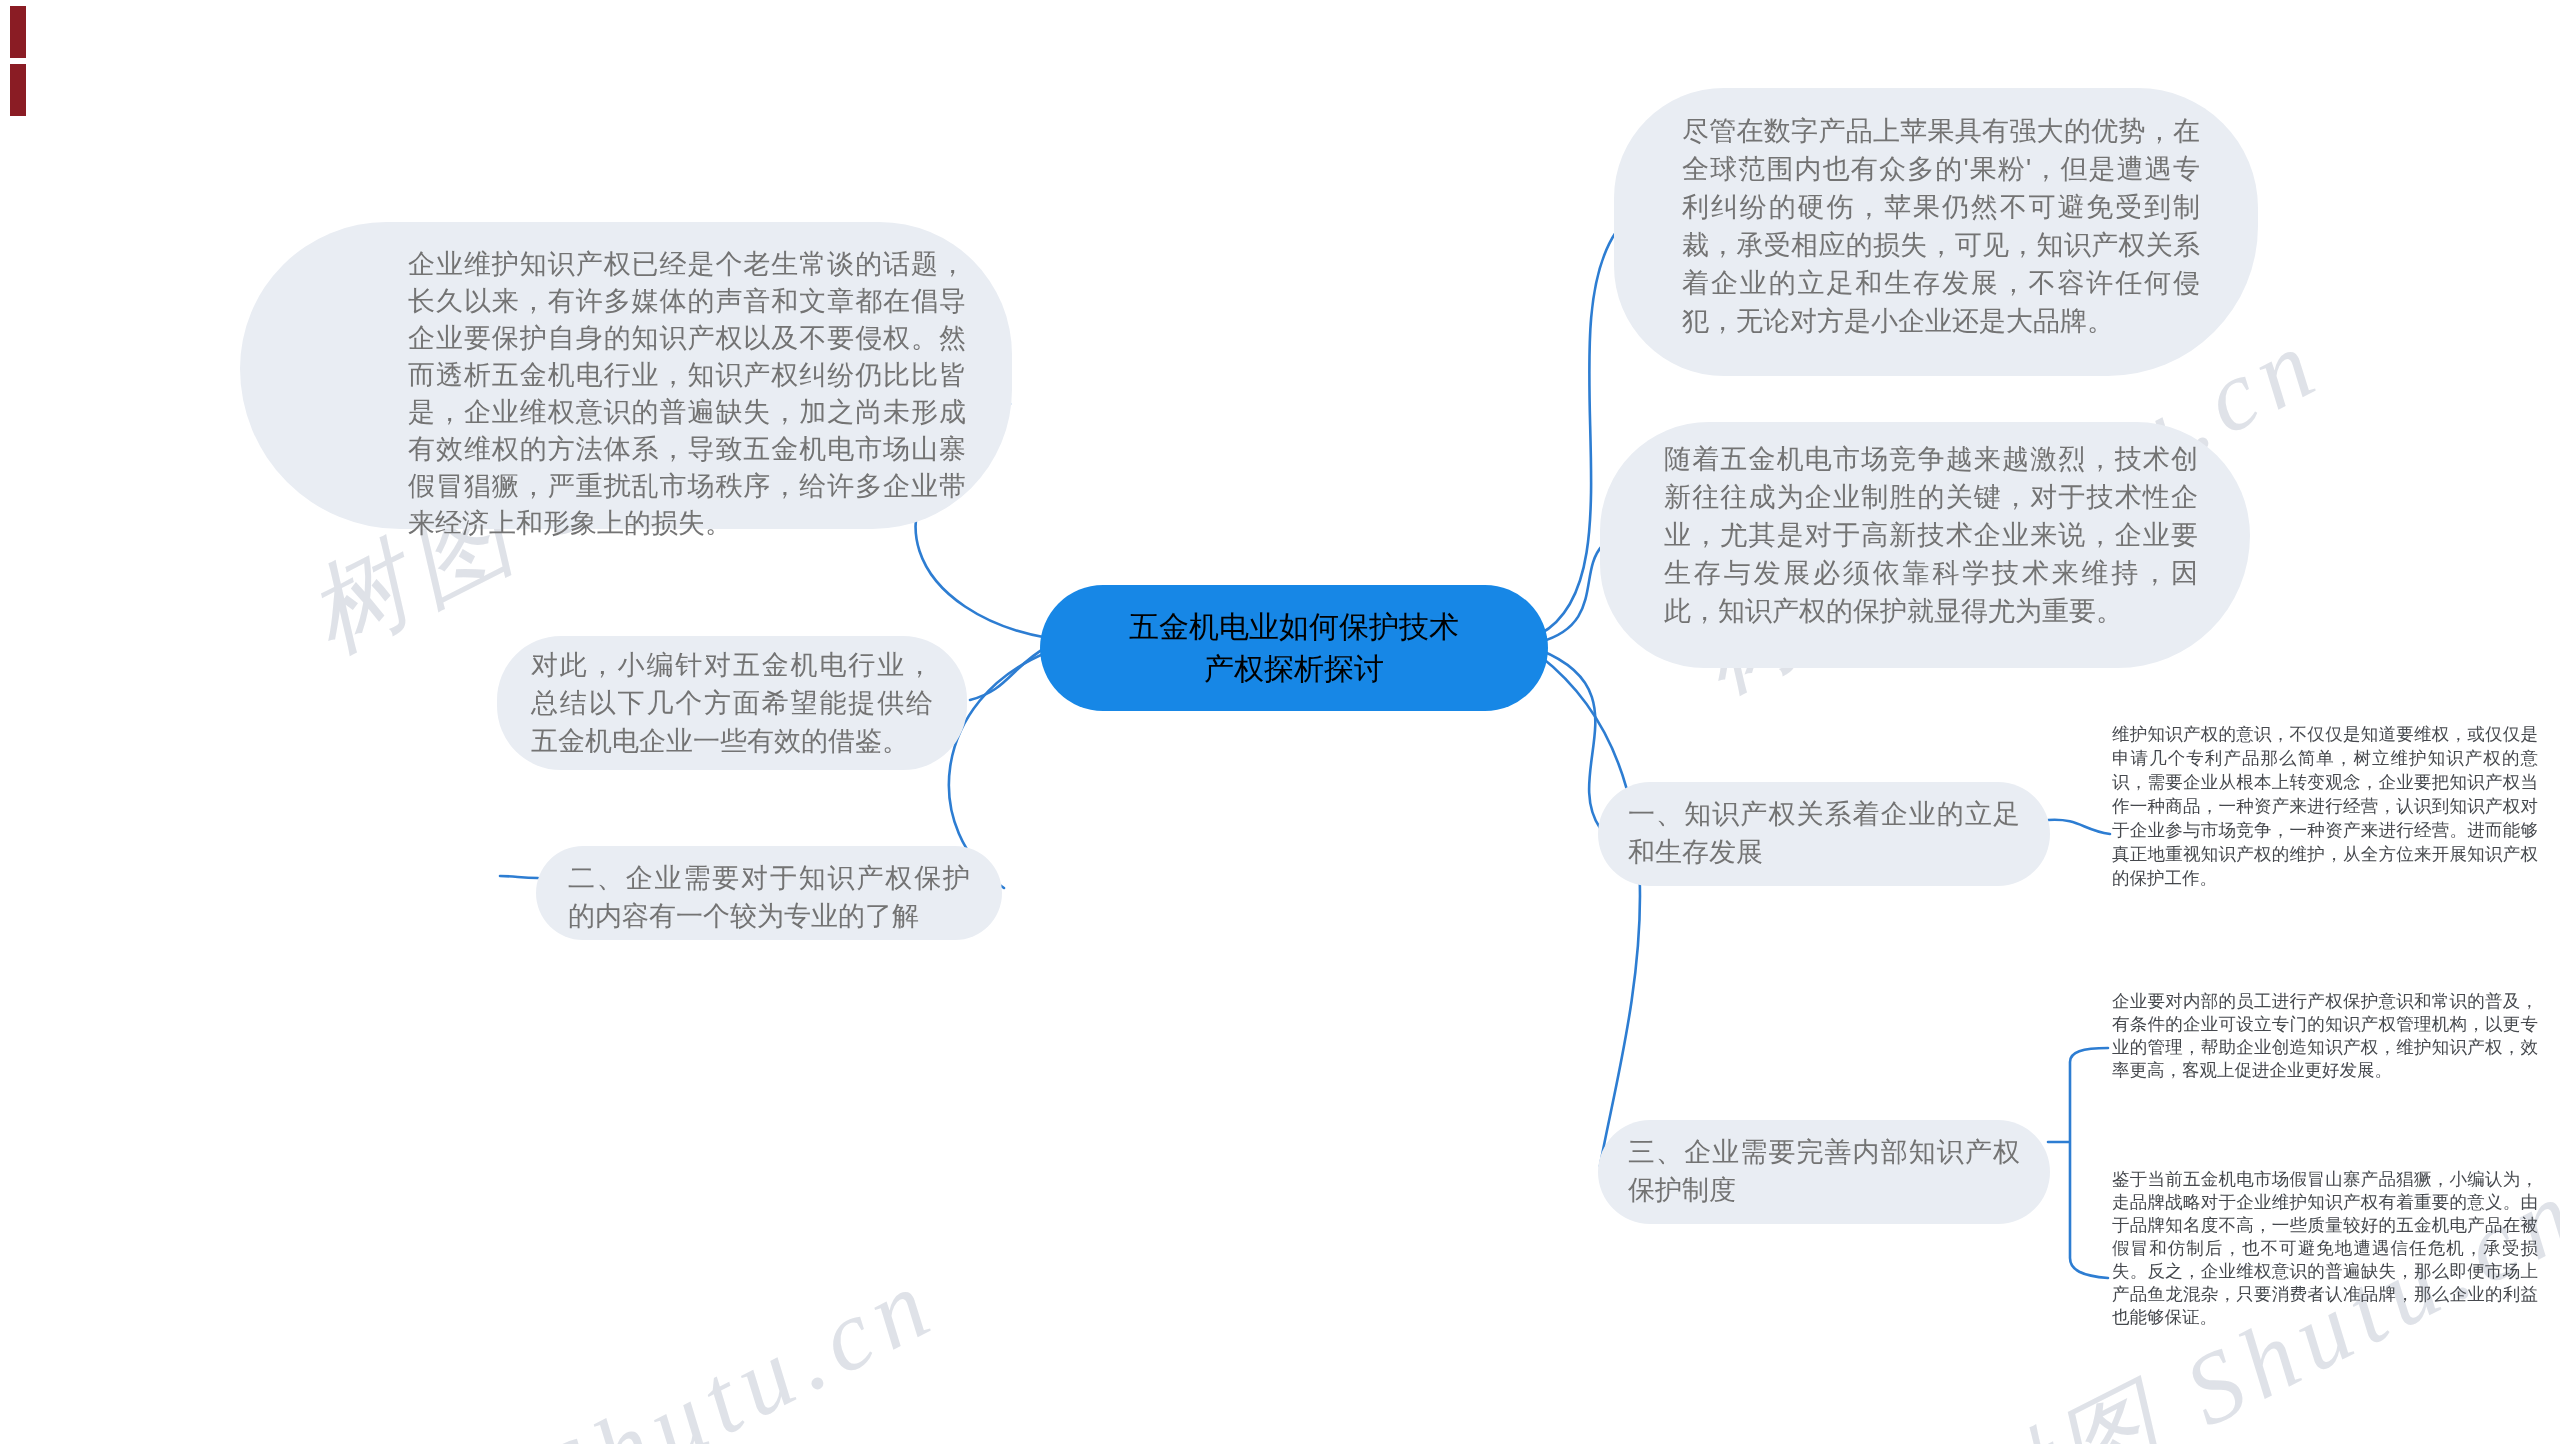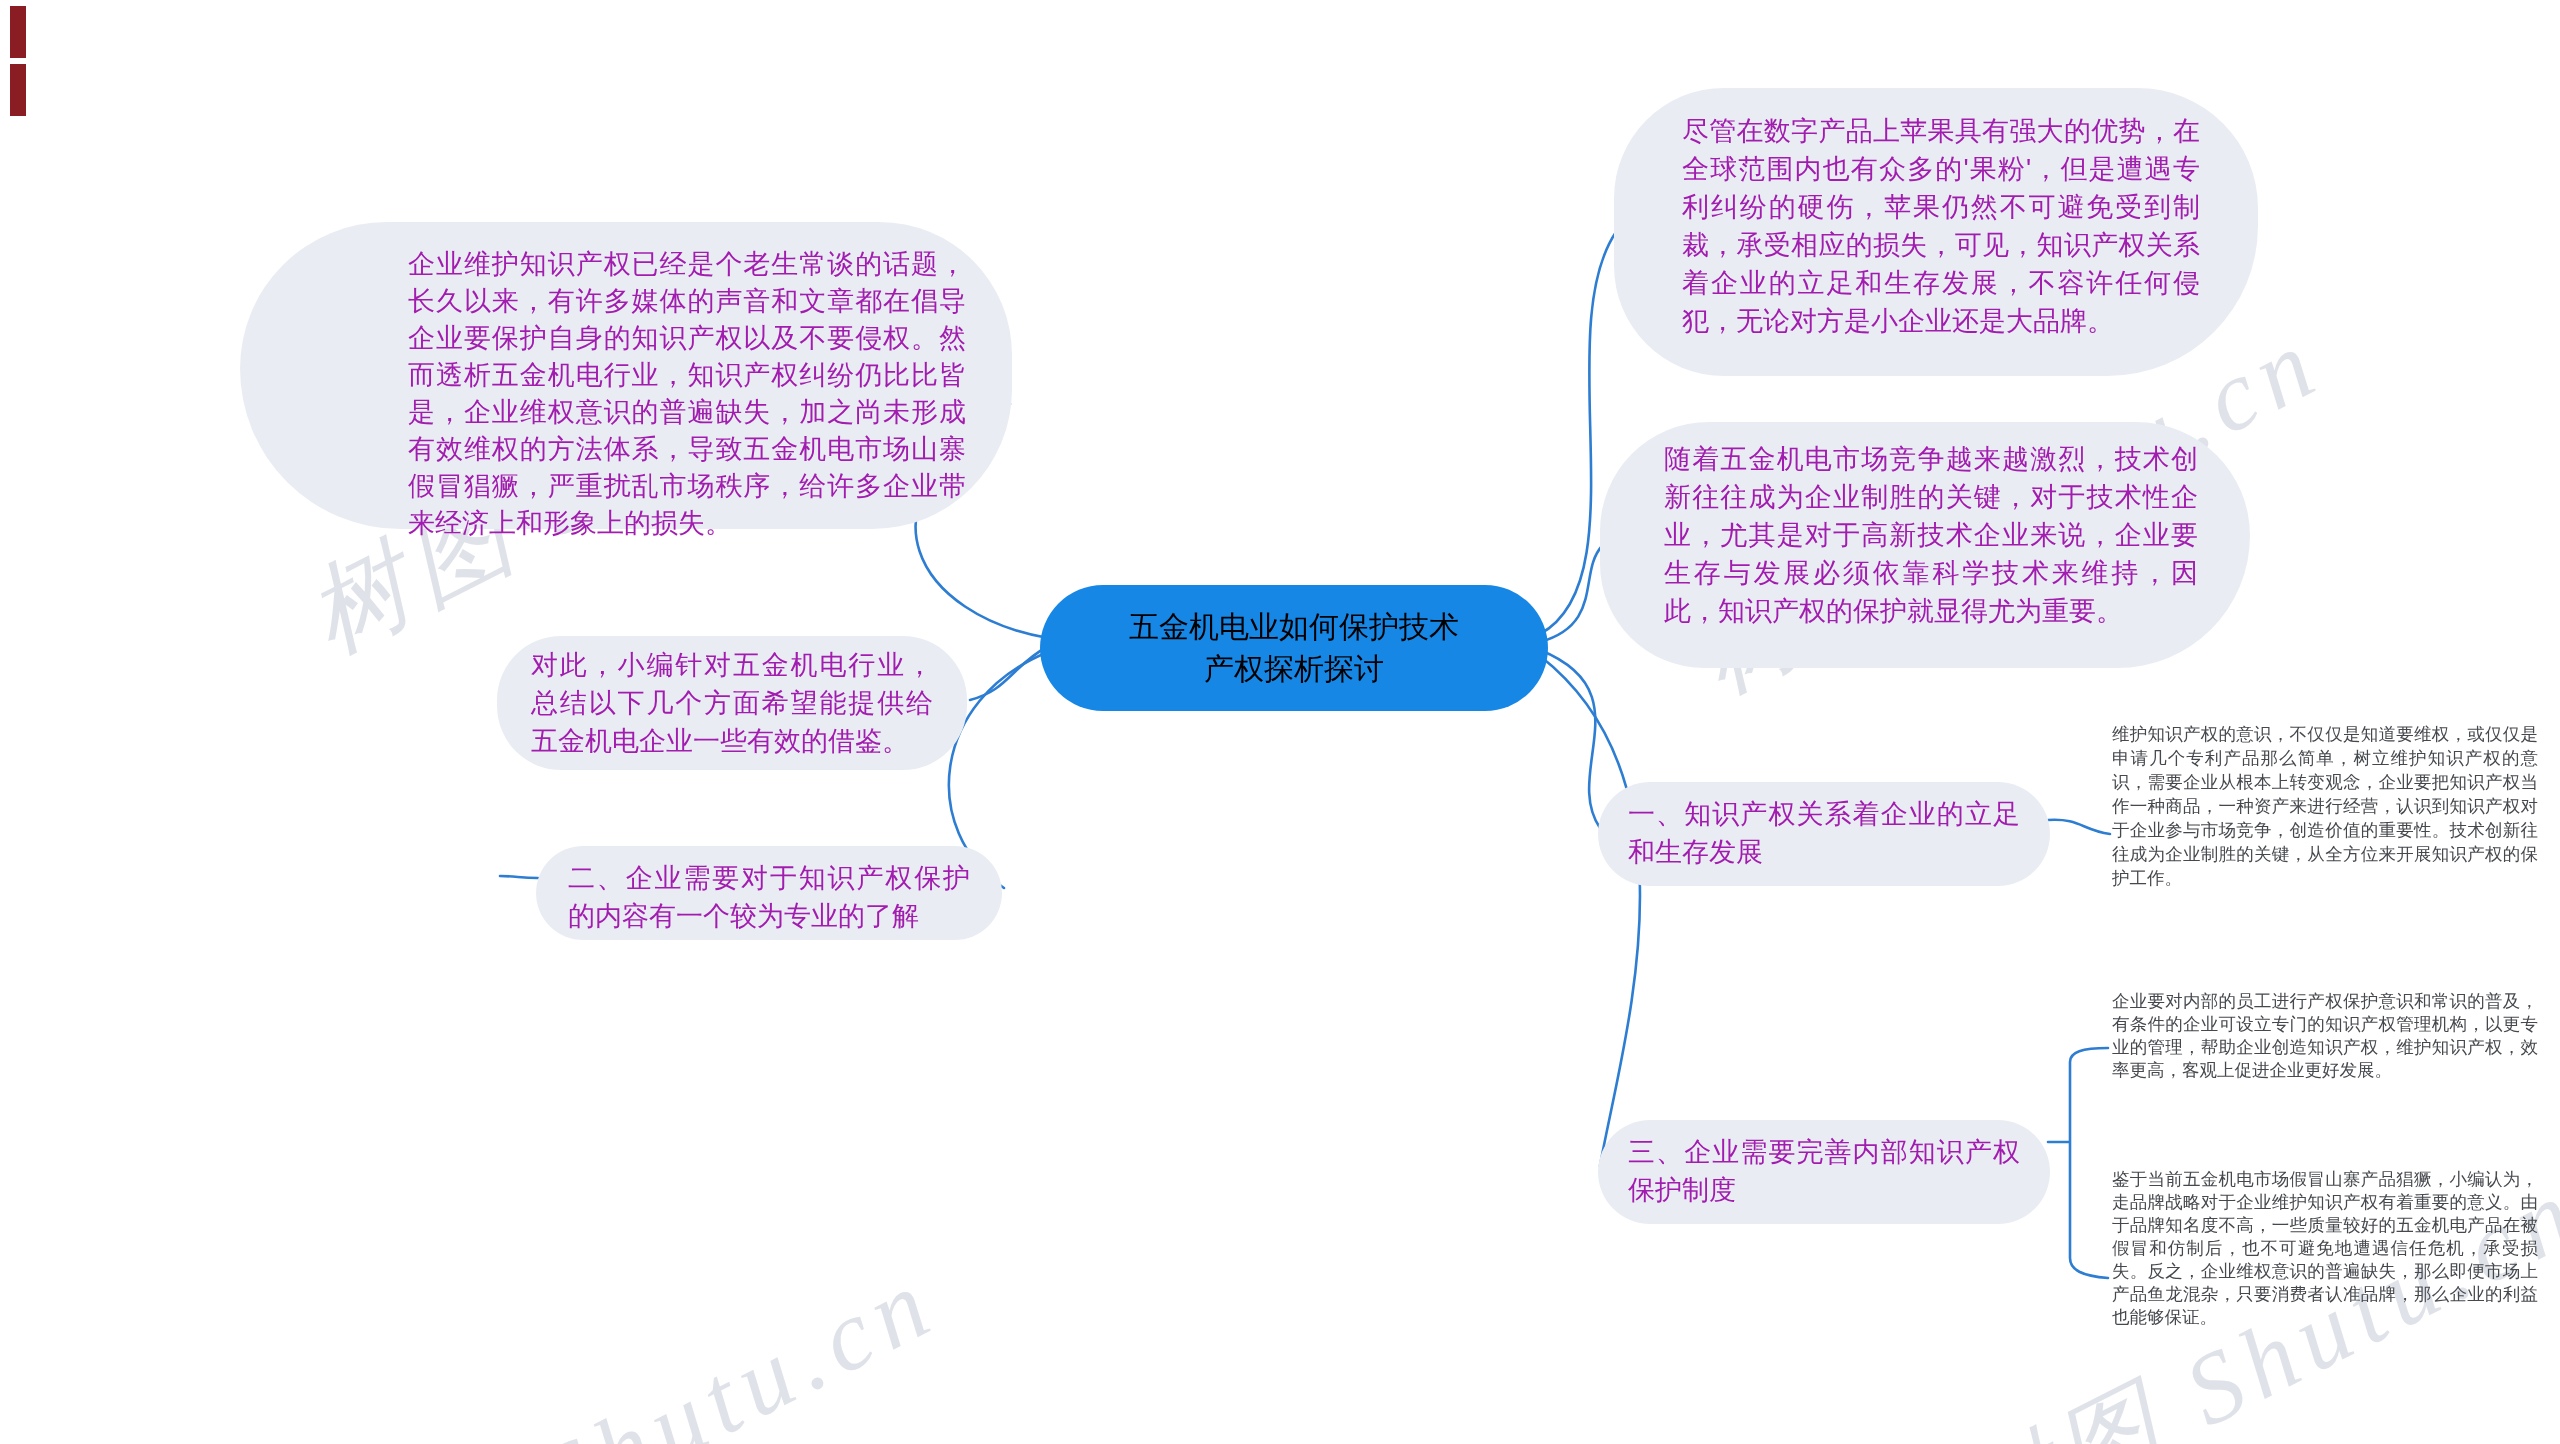--- a/index.html
+++ b/index.html
@@ -11,21 +11,21 @@
     font-family:"Liberation Sans","DejaVu Sans",sans-serif;
     color:#3c4045;
   }
   .bubble{
     position:absolute;
     background:#e9edf3;
     box-sizing:border-box;
     font-size:27px;
     line-height:38px;
     text-align:justify;
-    color:#a21caf;
+    color:#737373;
   }
   .note{
     position:absolute;
     box-sizing:border-box;
     font-size:17.5px;
     line-height:23px;
     text-align:justify;
     color:#45484d;
   }
   #center-node{
@@ -136,18 +136,18 @@
     <span>五金机电业如何保护技术产权探析探讨</span>
   </div>
 
   <div class="bubble" id="intro-bubble">企业维护知识产权已经是个老生常谈的话题，长久以来，有许多媒体的声音和文章都在倡导企业要保护自身的知识产权以及不要侵权。然而透析五金机电行业，知识产权纠纷仍比比皆是，企业维权意识的普遍缺失，加之尚未形成有效维权的方法体系，导致五金机电市场山寨假冒猖獗，严重扰乱市场秩序，给许多企业带来经济上和形象上的损失。</div>
   <div class="bubble" id="summary-bubble">对此，小编针对五金机电行业，总结以下几个方面希望能提供给五金机电企业一些有效的借鉴。</div>
   <div class="bubble" id="point2-bubble">二、企业需要对于知识产权保护的内容有一个较为专业的了解</div>
 
   <div class="bubble" id="apple-bubble">尽管在数字产品上苹果具有强大的优势，在全球范围内也有众多的'果粉'，但是遭遇专利纠纷的硬伤，苹果仍然不可避免受到制裁，承受相应的损失，可见，知识产权关系着企业的立足和生存发展，不容许任何侵犯，无论对方是小企业还是大品牌。</div>
   <div class="bubble" id="competition-bubble">随着五金机电市场竞争越来越激烈，技术创新往往成为企业制胜的关键，对于技术性企业，尤其是对于高新技术企业来说，企业要生存与发展必须依靠科学技术来维持，因此，知识产权的保护就显得尤为重要。</div>
   <div class="bubble" id="point1-bubble">一、知识产权关系着企业的立足和生存发展</div>
-  <div class="note" id="point1-note">维护知识产权的意识，不仅仅是知道要维权，或仅仅是申请几个专利产品那么简单，树立维护知识产权的意识，需要企业从根本上转变观念，企业要把知识产权当作一种商品，一种资产来进行经营，认识到知识产权对于企业参与市场竞争，创造价值的重要性。技术创新往往成为企业制胜的关键，从全方位来开展知识产权的保护工作。</div>
+  <div class="note" id="point1-note">维护知识产权的意识，不仅仅是知道要维权，或仅仅是申请几个专利产品那么简单，树立维护知识产权的意识，需要企业从根本上转变观念，企业要把知识产权当作一种商品，一种资产来进行经营，认识到知识产权对于企业参与市场竞争，一种资产来进行经营。进而能够真正地重视知识产权的维护，从全方位来开展知识产权的保护工作。</div>
   <div class="bubble" id="point3-bubble">三、企业需要完善内部知识产权保护制度</div>
   <div class="note" id="point3-note-a">企业要对内部的员工进行产权保护意识和常识的普及，有条件的企业可设立专门的知识产权管理机构，以更专业的管理，帮助企业创造知识产权，维护知识产权，效率更高，客观上促进企业更好发展。</div>
   <div class="note" id="point3-note-b">鉴于当前五金机电市场假冒山寨产品猖獗，小编认为，走品牌战略对于企业维护知识产权有着重要的意义。由于品牌知名度不高，一些质量较好的五金机电产品在被假冒和仿制后，也不可避免地遭遇信任危机，承受损失。反之，企业维权意识的普遍缺失，那么即便市场上产品鱼龙混杂，只要消费者认准品牌，那么企业的利益也能够保证。</div>
 
 </div>
 
 </body></html>

